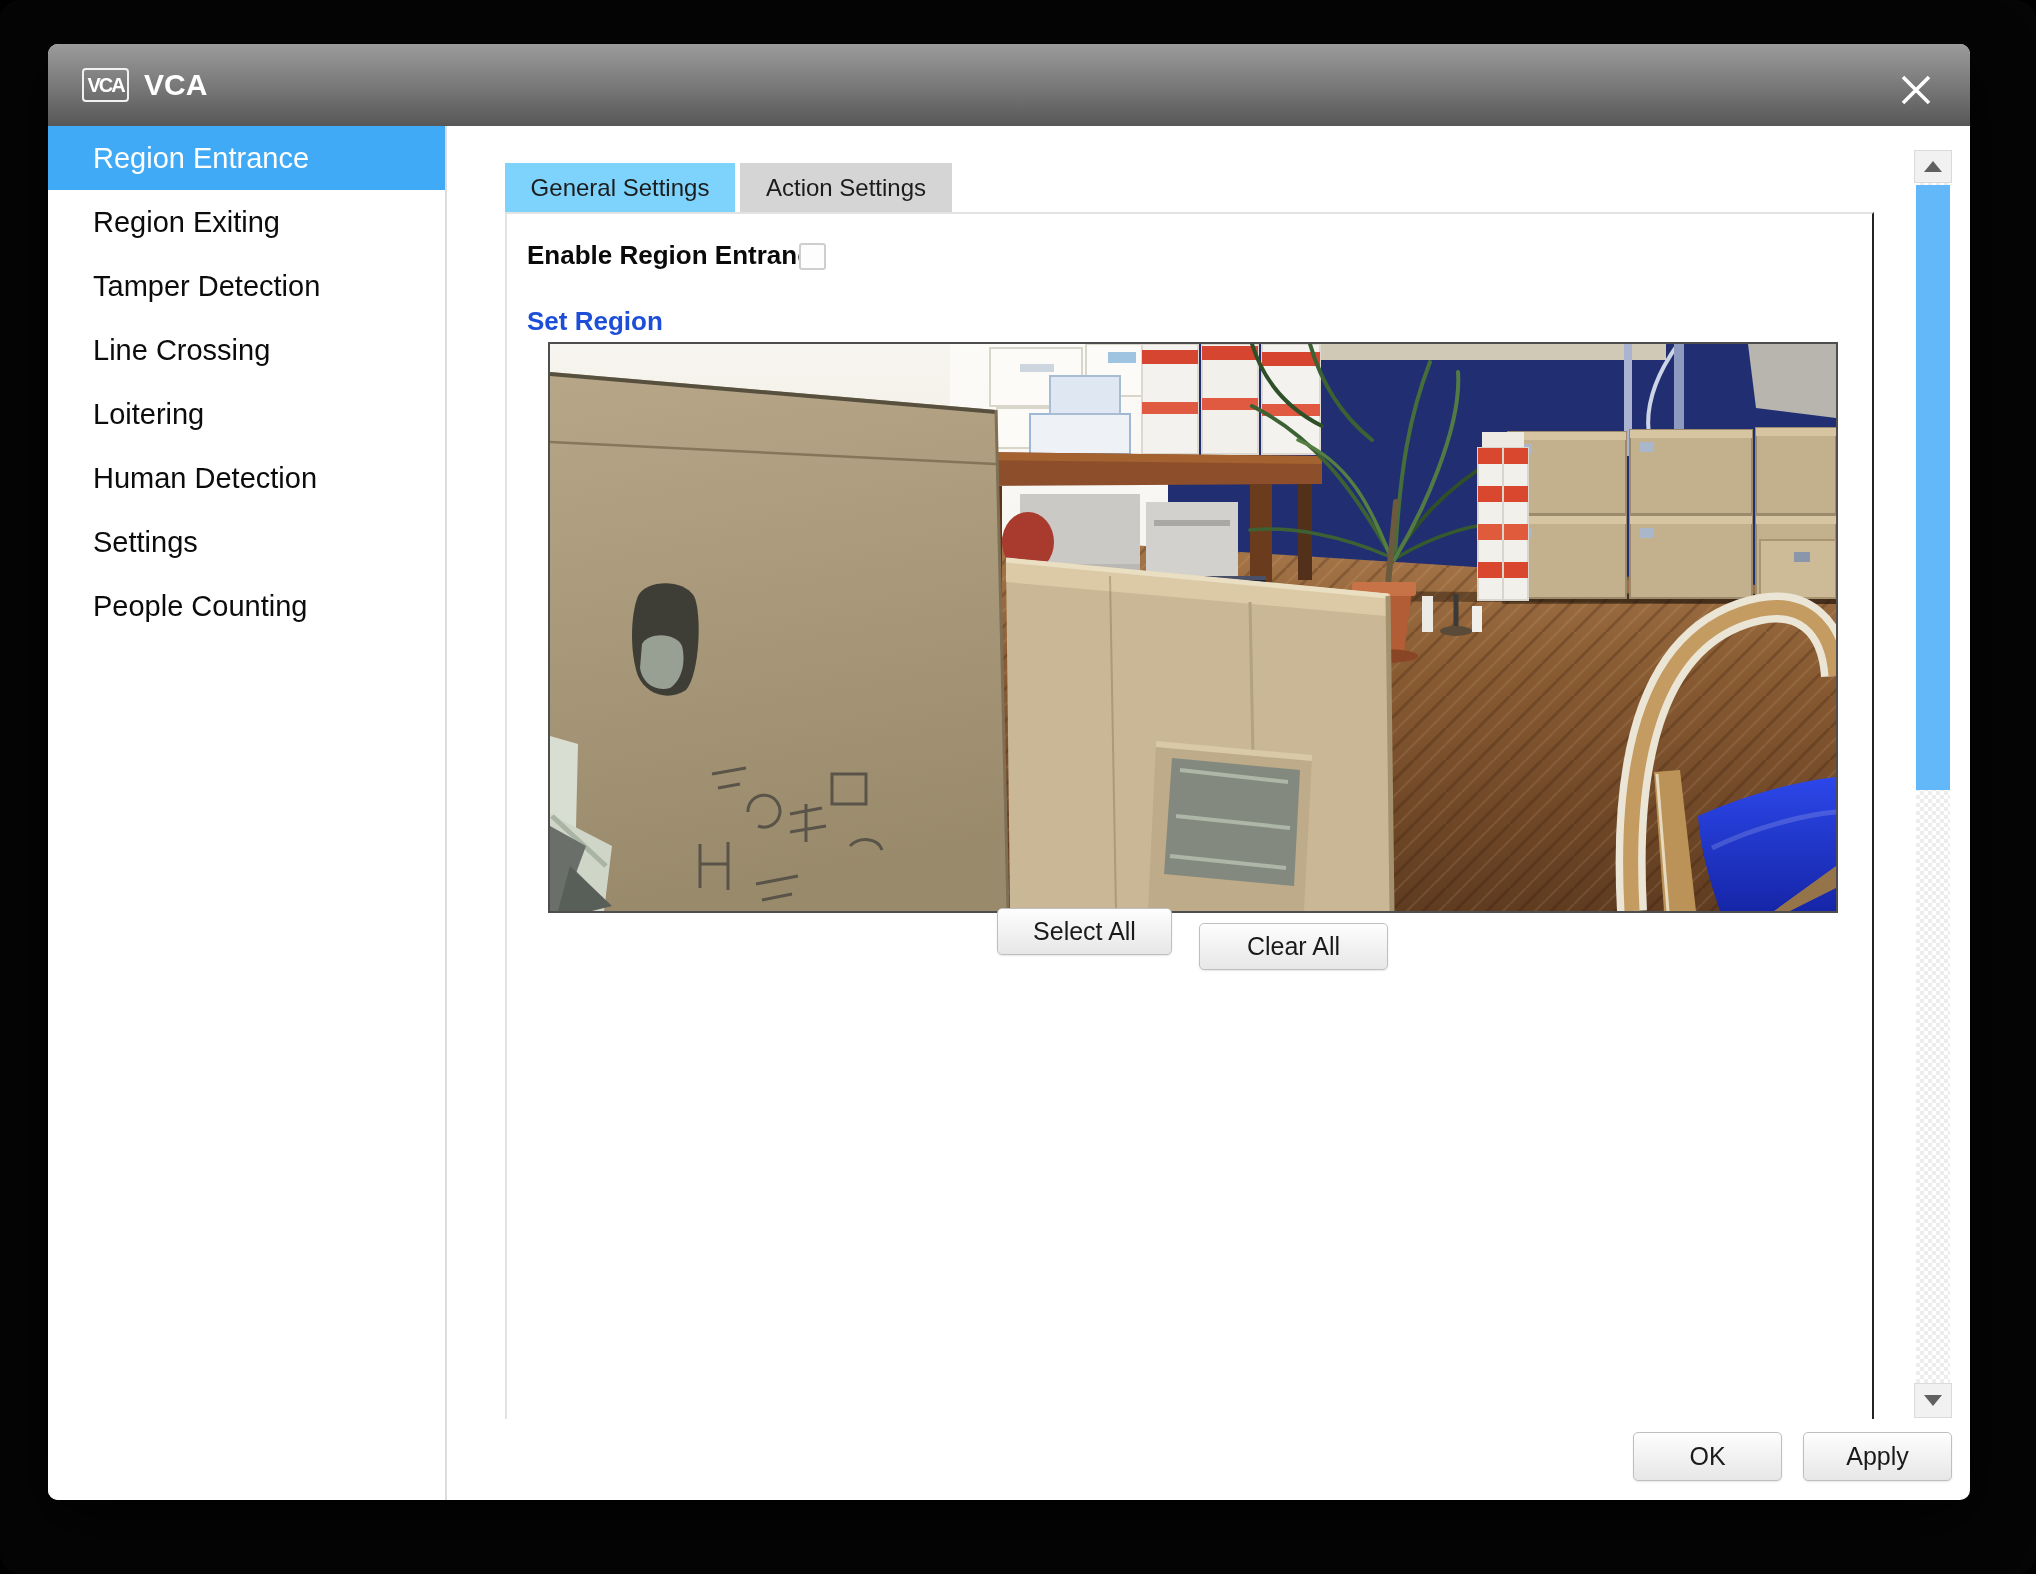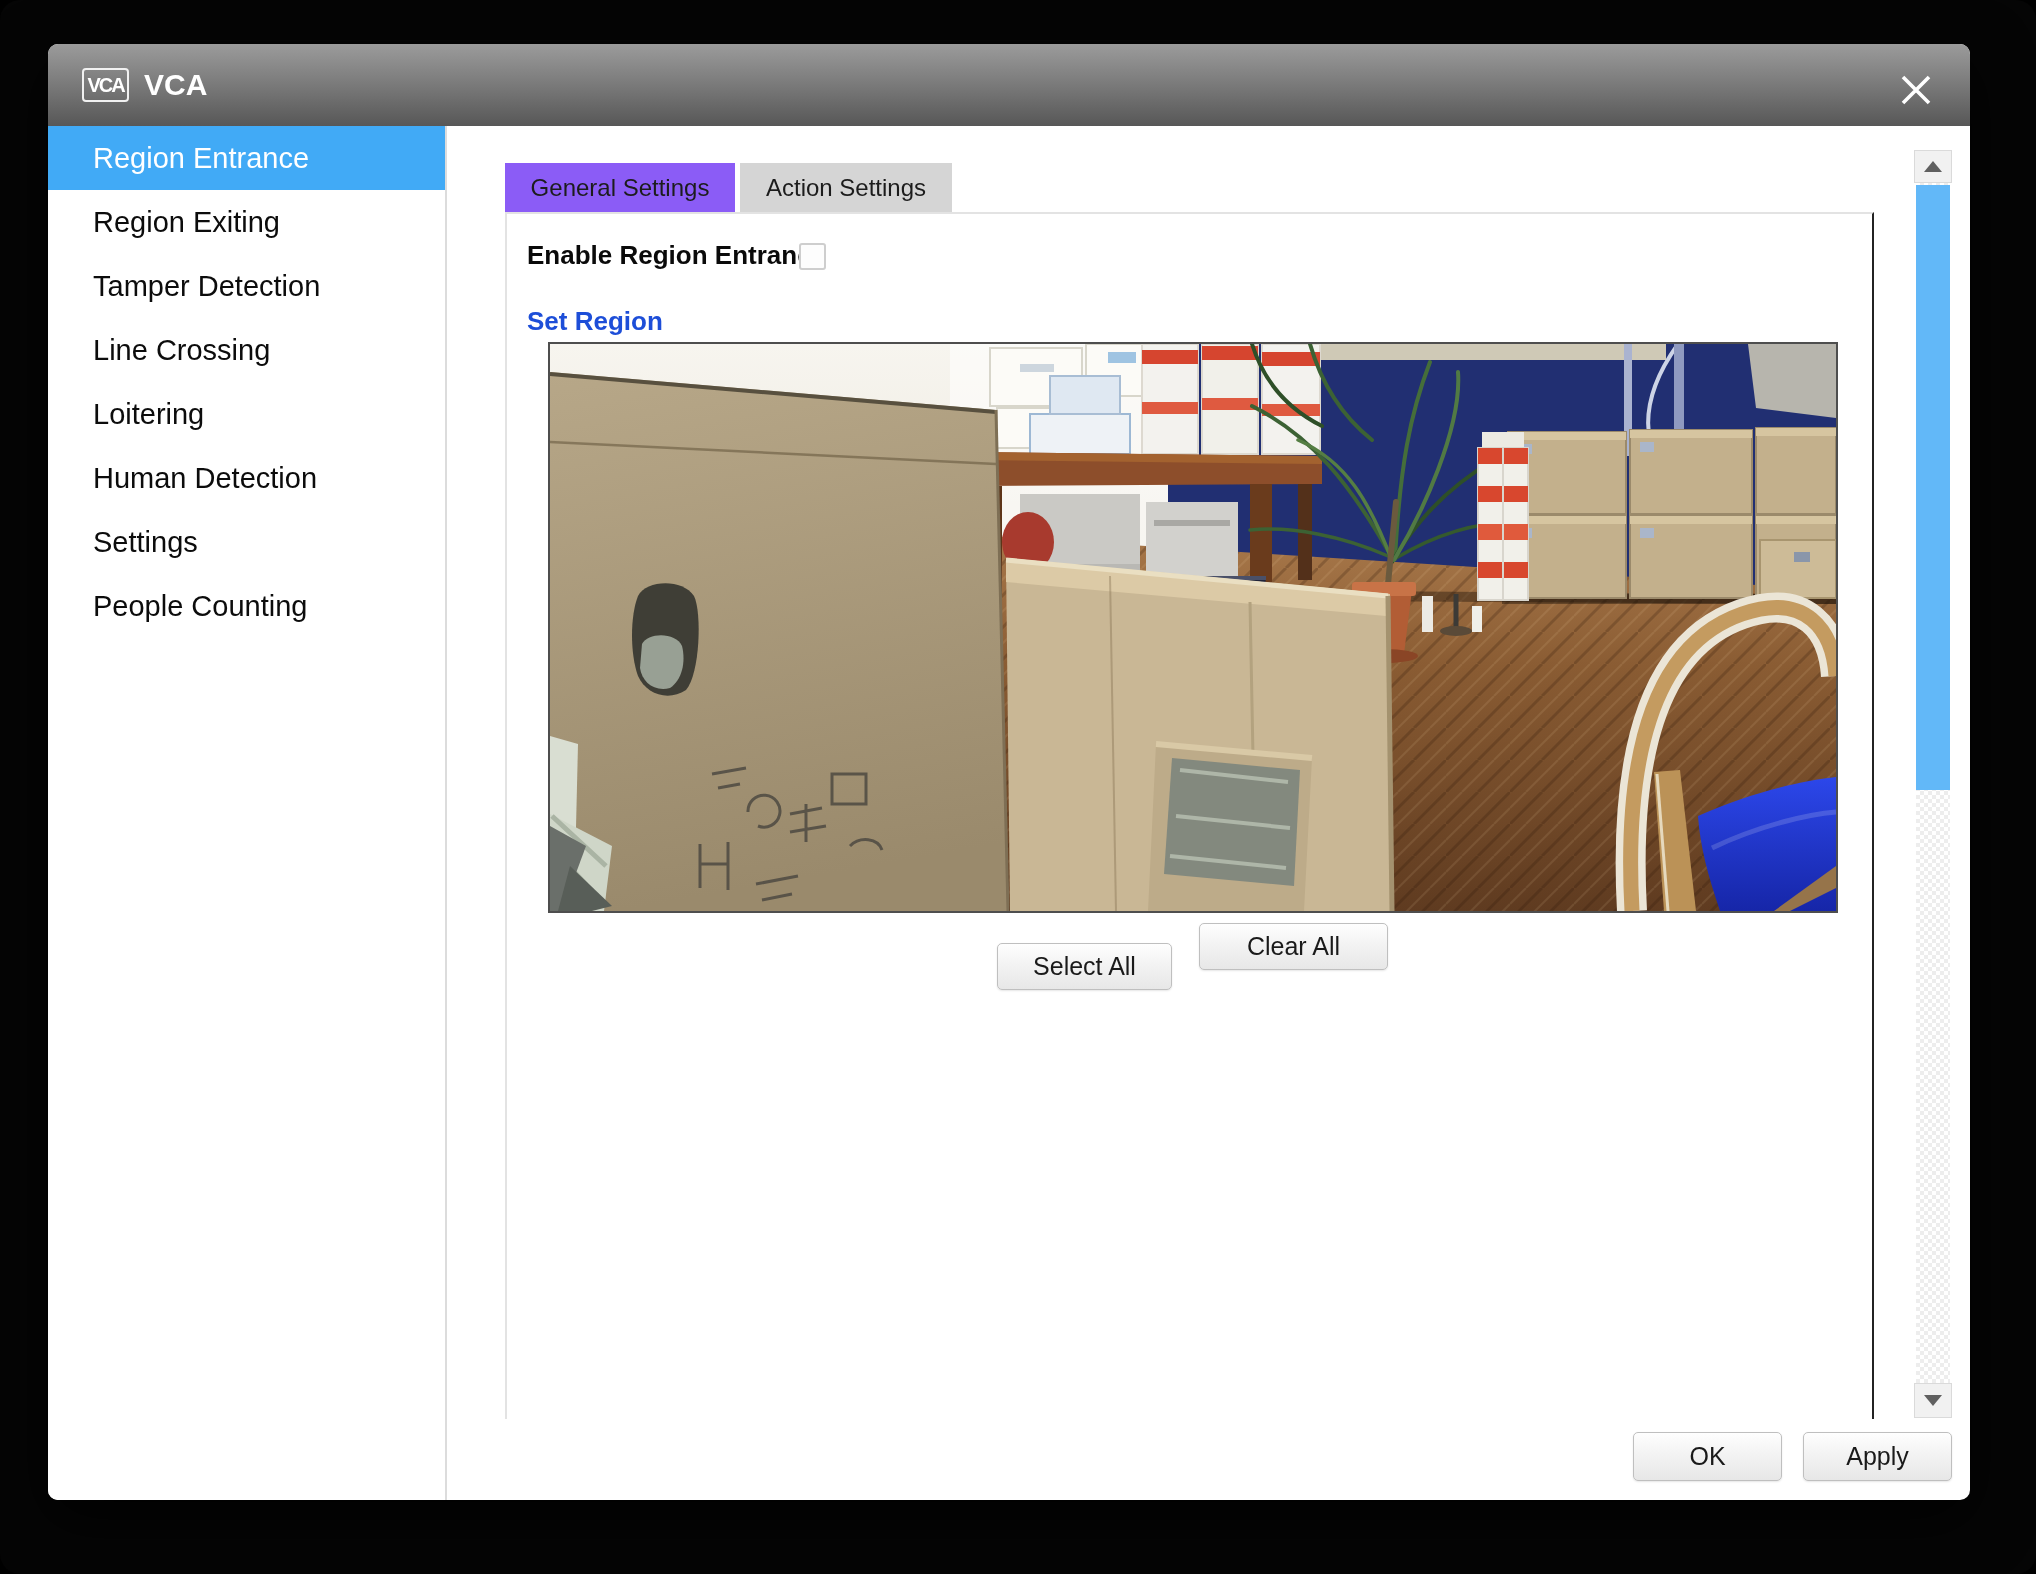--- a/index.html
+++ b/index.html
@@ -24,39 +24,39 @@
   
   .sidebar { position:absolute; left:0; top:82px; width:397px; height:1374px; background:#fff; }
   .side-item { height:64px; display:flex; align-items:center; padding-left:45px;
                font-size:29px; color:#0c0c0c; cursor:pointer; }
   .side-item.selected { background:var(--accent-blue,#41aaf6); color:#fff; }
   .v-divider { position:absolute; left:397px; top:82px; width:2px; height:1374px; background:#dcdcdc; }
 
   
   .tab { position:absolute; top:119px; height:50px; display:flex; align-items:center; justify-content:center;
          font-size:24px; color:#1c1c1c; cursor:pointer; }
-  .tab-general { left:457px; width:230px; background:#8b5cf6; }
+  .tab-general { left:457px; width:230px; background:#7dd3fc; }
   .tab-action  { left:692px; width:212px; background:var(--tab-inactive-bg,#d5d5d5); }
 
   
   .panel { position:absolute; left:457px; top:168px; width:1369px; height:1207px; background:#fff;
            border-top:2px solid #e3e3e3; border-left:2px solid #e3e3e3; border-right:2px solid #232323; }
   .enable-label { position:absolute; left:20px; top:26px; font-size:26px; font-weight:700; color:#0a0a0a; }
   .checkbox { position:absolute; left:292px; top:29px; width:27px; height:27px;
               border:2px solid #cecece; border-radius:3px; background:#fdfdfd; cursor:pointer; }
   .setregion-label { position:absolute; left:20px; top:80px; font-size:26px; font-weight:700; color:#1d4ed8;margin-top:12px; }
   .video { position:absolute; left:41px; top:128px; width:1290px; height:571px;
            border:2px solid #4e4e4e; background:#888; cursor:crosshair; }
   .video svg { display:block; width:100%; height:100%; }
 
   .btn { position:absolute; height:47px; display:flex; align-items:center; justify-content:center;
          background:linear-gradient(180deg,#fefefe 0%,#f3f3f3 45%,#e7e7e7 100%);
          border:1px solid #bfbfbf; border-radius:5px; font-size:25px; color:#1a1a1a;
          box-shadow:0 1px 2px rgba(0,0,0,0.10); cursor:pointer; }
-  .btn-select { left:490px; top:729px; width:175px; }
+  .btn-select { left:490px; top:694px; width:175px; }
   .btn-clear  { left:692px; top:709px; width:189px; }
 
   
   .scrollbar { position:absolute; left:1866px; top:106px; width:38px; height:1268px; }
   .scroll-btn { position:absolute; left:0; width:38px; background:#f1f1f1; border:1px solid #dadada;
                 display:flex; align-items:center; justify-content:center; cursor:pointer; }
   .scroll-up { top:0; height:33px; }
   .scroll-down { top:1233px; height:35px; }
   .tri-up { width:0; height:0; border-left:9px solid transparent; border-right:9px solid transparent;
             border-bottom:11px solid #606060; }

